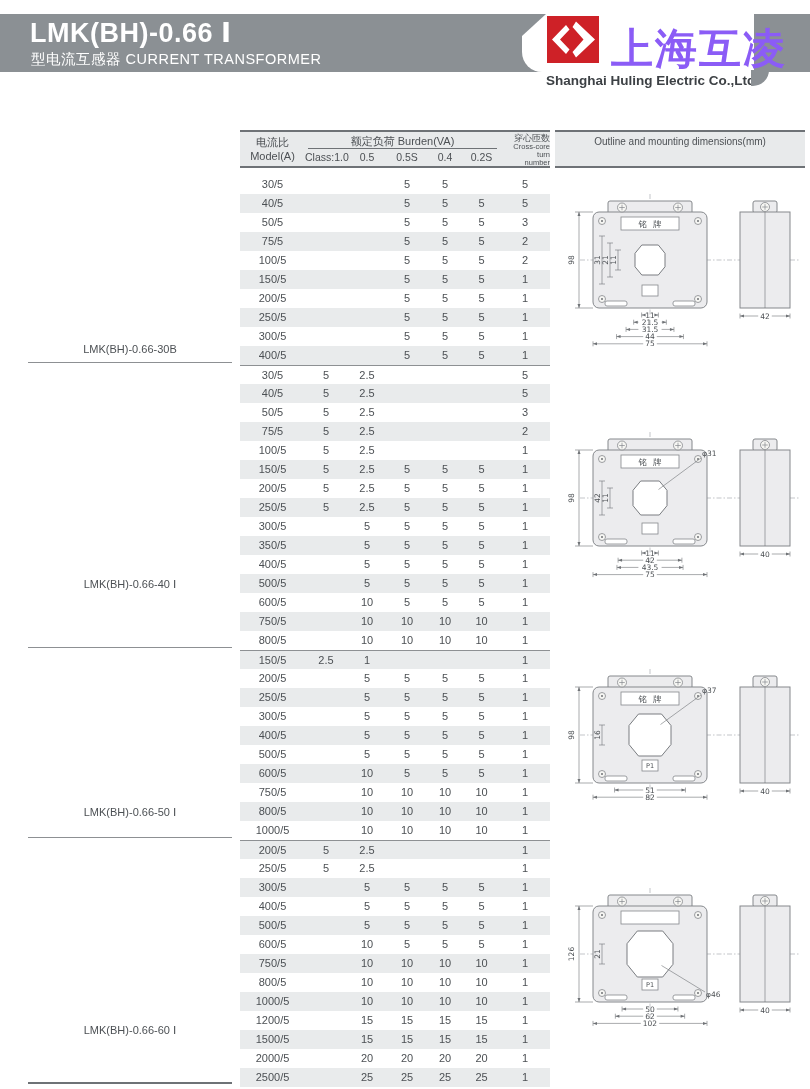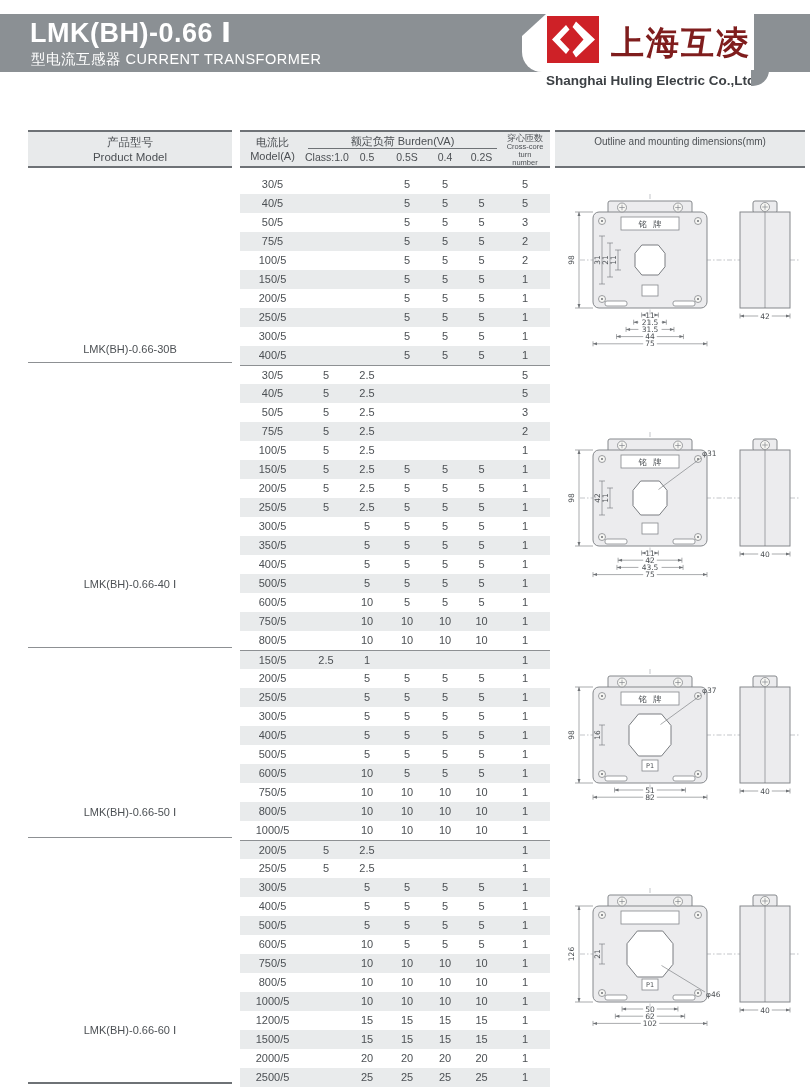--- a/index.html
+++ b/index.html
@@ -5,37 +5,37 @@
   html,body{margin:0;padding:0;background:#fff;}
   .page{position:relative;width:810px;height:1089px;background:#fff;overflow:hidden;
         font-family:"Liberation Sans","DejaVu Sans",sans-serif;}
   
   .banner{position:absolute;left:0;top:14px;width:810px;height:58px;background:#8b9094;}
   .btitle{position:absolute;left:30px;top:3px;color:#fff;font-size:27px;font-weight:bold;letter-spacing:.5px;}
   .bsub{position:absolute;left:31px;top:36px;color:#fff;font-size:14.5px;letter-spacing:.5px;}
   .logo-cut{position:absolute;left:522px;top:14px;width:232px;height:58px;background:#fff;
             border-radius:0 0 0 20px;clip-path:polygon(24px 0,100% 0,100% 100%,0 100%,0 22px);}
   .logo-mark{position:absolute;left:547px;top:16px;width:52px;height:47px;background:#ce2127;}
-  .brand-cn{position:absolute;left:611px;top:21px;width:150px;font-size:33px;font-weight:bold;
-            color:#7f1d1d;letter-spacing:2px;white-space:nowrap;}
+  .brand-cn{position:absolute;left:611px;top:21px;width:150px;font-size:42px;font-weight:bold;
+            color:#8b5cf6;letter-spacing:2px;white-space:nowrap;}
   .brand-en{position:absolute;left:546px;top:73px;font-size:13.5px;font-weight:600;color:#3d4145;white-space:nowrap;}
   .swoosh{position:absolute;left:751px;top:70px;width:18px;height:16px;background:#8b9094;border-radius:0 0 16px 0;}
   
   .hbox{position:absolute;top:130px;height:38px;box-sizing:border-box;background:#e8eaeb;
         border-top:2px solid #6e7276;border-bottom:2px solid #6e7276;color:#4c5054;text-align:center;}
   .model-h{left:28px;width:204px;padding-top:3px;font-size:11.5px;line-height:15px;}
   .data-h{left:240px;width:310px;display:flex;}
   .outline-h{left:555px;width:250px;padding-top:3px;}
   .outline-h .cn{font-size:11.5px;line-height:15px;}
   .outline-h .en{font-size:10px;line-height:13px;}
   .dh-ratio{width:65px;font-size:11px;line-height:14px;padding-top:3px;}
   .dh-burden{width:195px;}
   .dh-btitle{height:15px;margin:1px 3px 0;font-size:11px;line-height:16px;border-bottom:1px solid #6e7276;}
   .dh-bsub{display:flex;font-size:10.5px;line-height:16px;}
-  .dh-turns{width:50px;font-size:9px;line-height:10px;padding-top:1px;}
+  .dh-turns{width:50px;font-size:9px;line-height:10px;padding-top:1px;text-align:right;}
   .dh-turns .en{font-size:7.5px;line-height:8px;}
   
   .model-body{position:absolute;left:28px;top:168px;width:204px;height:916px;box-sizing:border-box;
               border-bottom:2px solid #6e7276;}
   .msec{position:relative;box-sizing:border-box;}
   .msec + .msec{border-top:1px solid #8d9093;}
   .mlabel{position:absolute;left:0;width:100%;text-align:center;font-size:11px;color:#4c5054;}
   
   .data-body{position:absolute;left:240px;top:168px;width:310px;height:1040px;box-sizing:border-box;
              border-bottom:2px solid #6e7276;padding-top:7px;}
@@ -71,24 +71,20 @@
   <div class="logo-mark">
     <svg width="52" height="47" viewBox="0 0 52 47">
       <polygon points="19,9 5,23.5 19,38 22.5,33.5 13,23.5 22.5,13.5" fill="#fff"></polygon>
       <polygon points="29,5.5 48,23.5 29,41.5 25.5,36 36.5,23.5 25.5,11" fill="#fff"></polygon>
     </svg>
   </div>
   <div class="brand-cn">上海互凌</div>
   <div class="brand-en">Shanghai Huling Electric Co.,Ltd.</div>
   <div class="swoosh"></div>
 
-  <div class="hbox model-h">
-    <div>产品型号</div>
-    <div>Product Model</div>
-  </div>
 
   <div class="hbox data-h">
     <div class="dh-ratio">
       <div>电流比</div>
       <div>Model(A)</div>
     </div>
     <div class="dh-burden">
       <div class="dh-btitle">额定负荷 Burden(VA)</div>
       <div class="dh-bsub">
           <div style="width: 42px;">Class:1.0</div>

